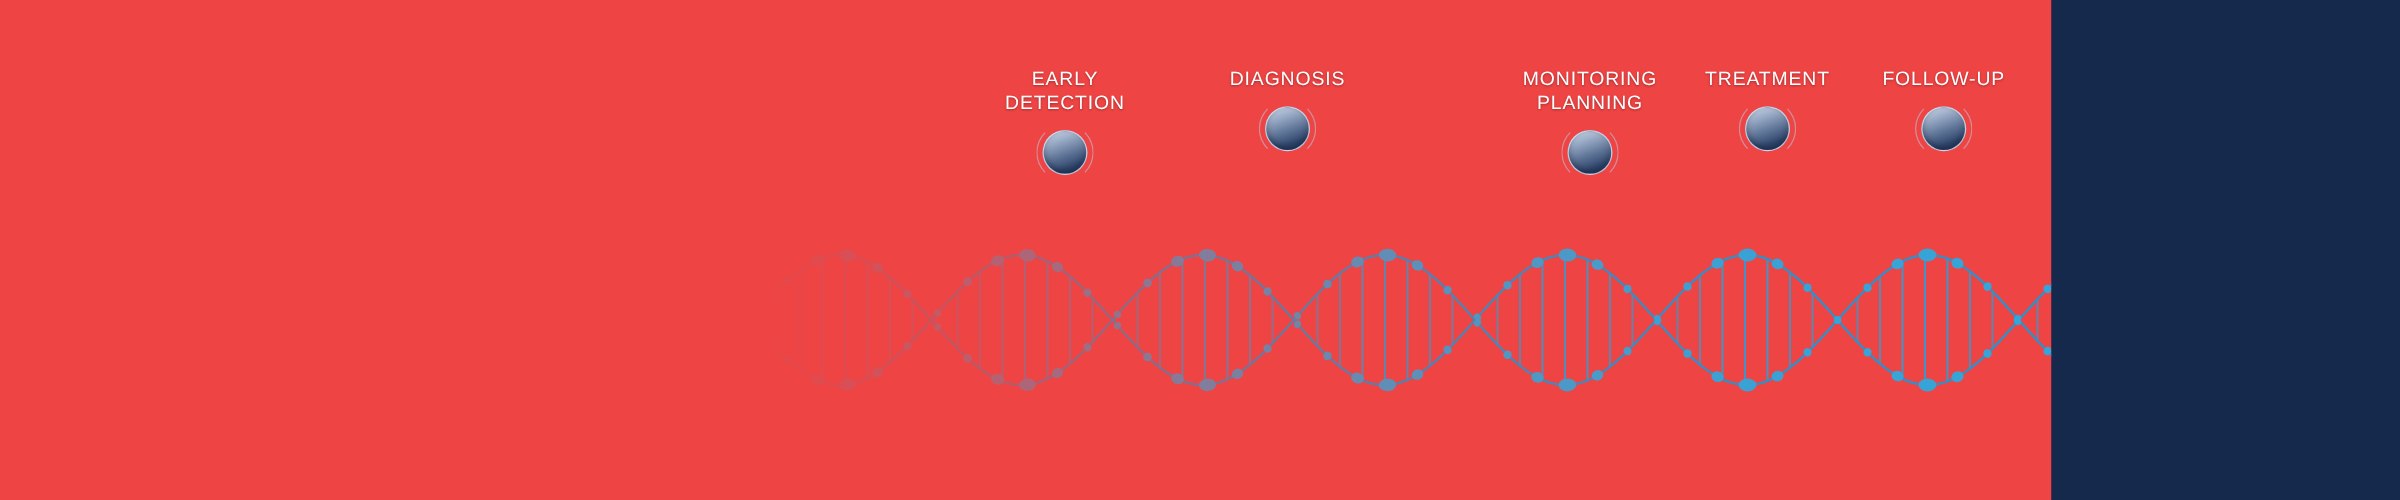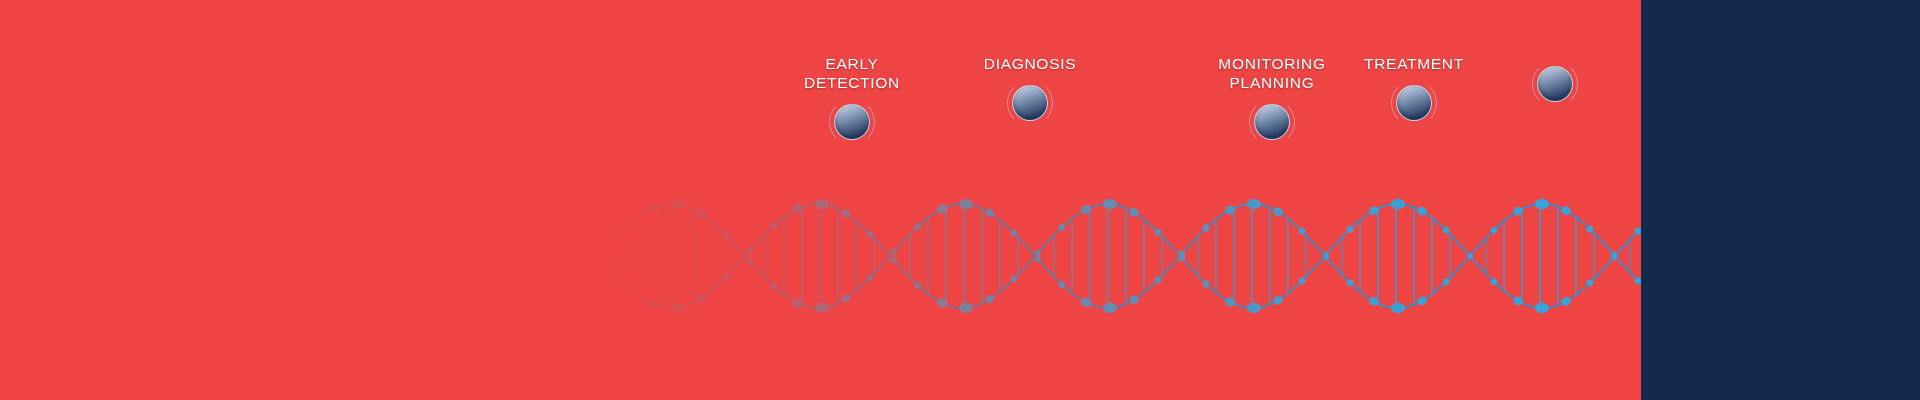--- a/index.html
+++ b/index.html
@@ -339,20 +339,21 @@
         </div>
       </div>
       <div class="step" style="left: 1414px;">
         <div class="step-label">TREATMENT</div>
         <div class="step-node-wrap">
           <div class="node-ring"></div>
           <div class="node-bead"></div>
         </div>
       </div>
       <div class="step" style="left: 1555px;">
+        <div class="step-label">FOLLOW-UP</div>
         <div class="step-node-wrap">
           <div class="node-ring"></div>
           <div class="node-bead"></div>
         </div>
       </div>
     </div>
 
 </div>
 
 </body></html>

